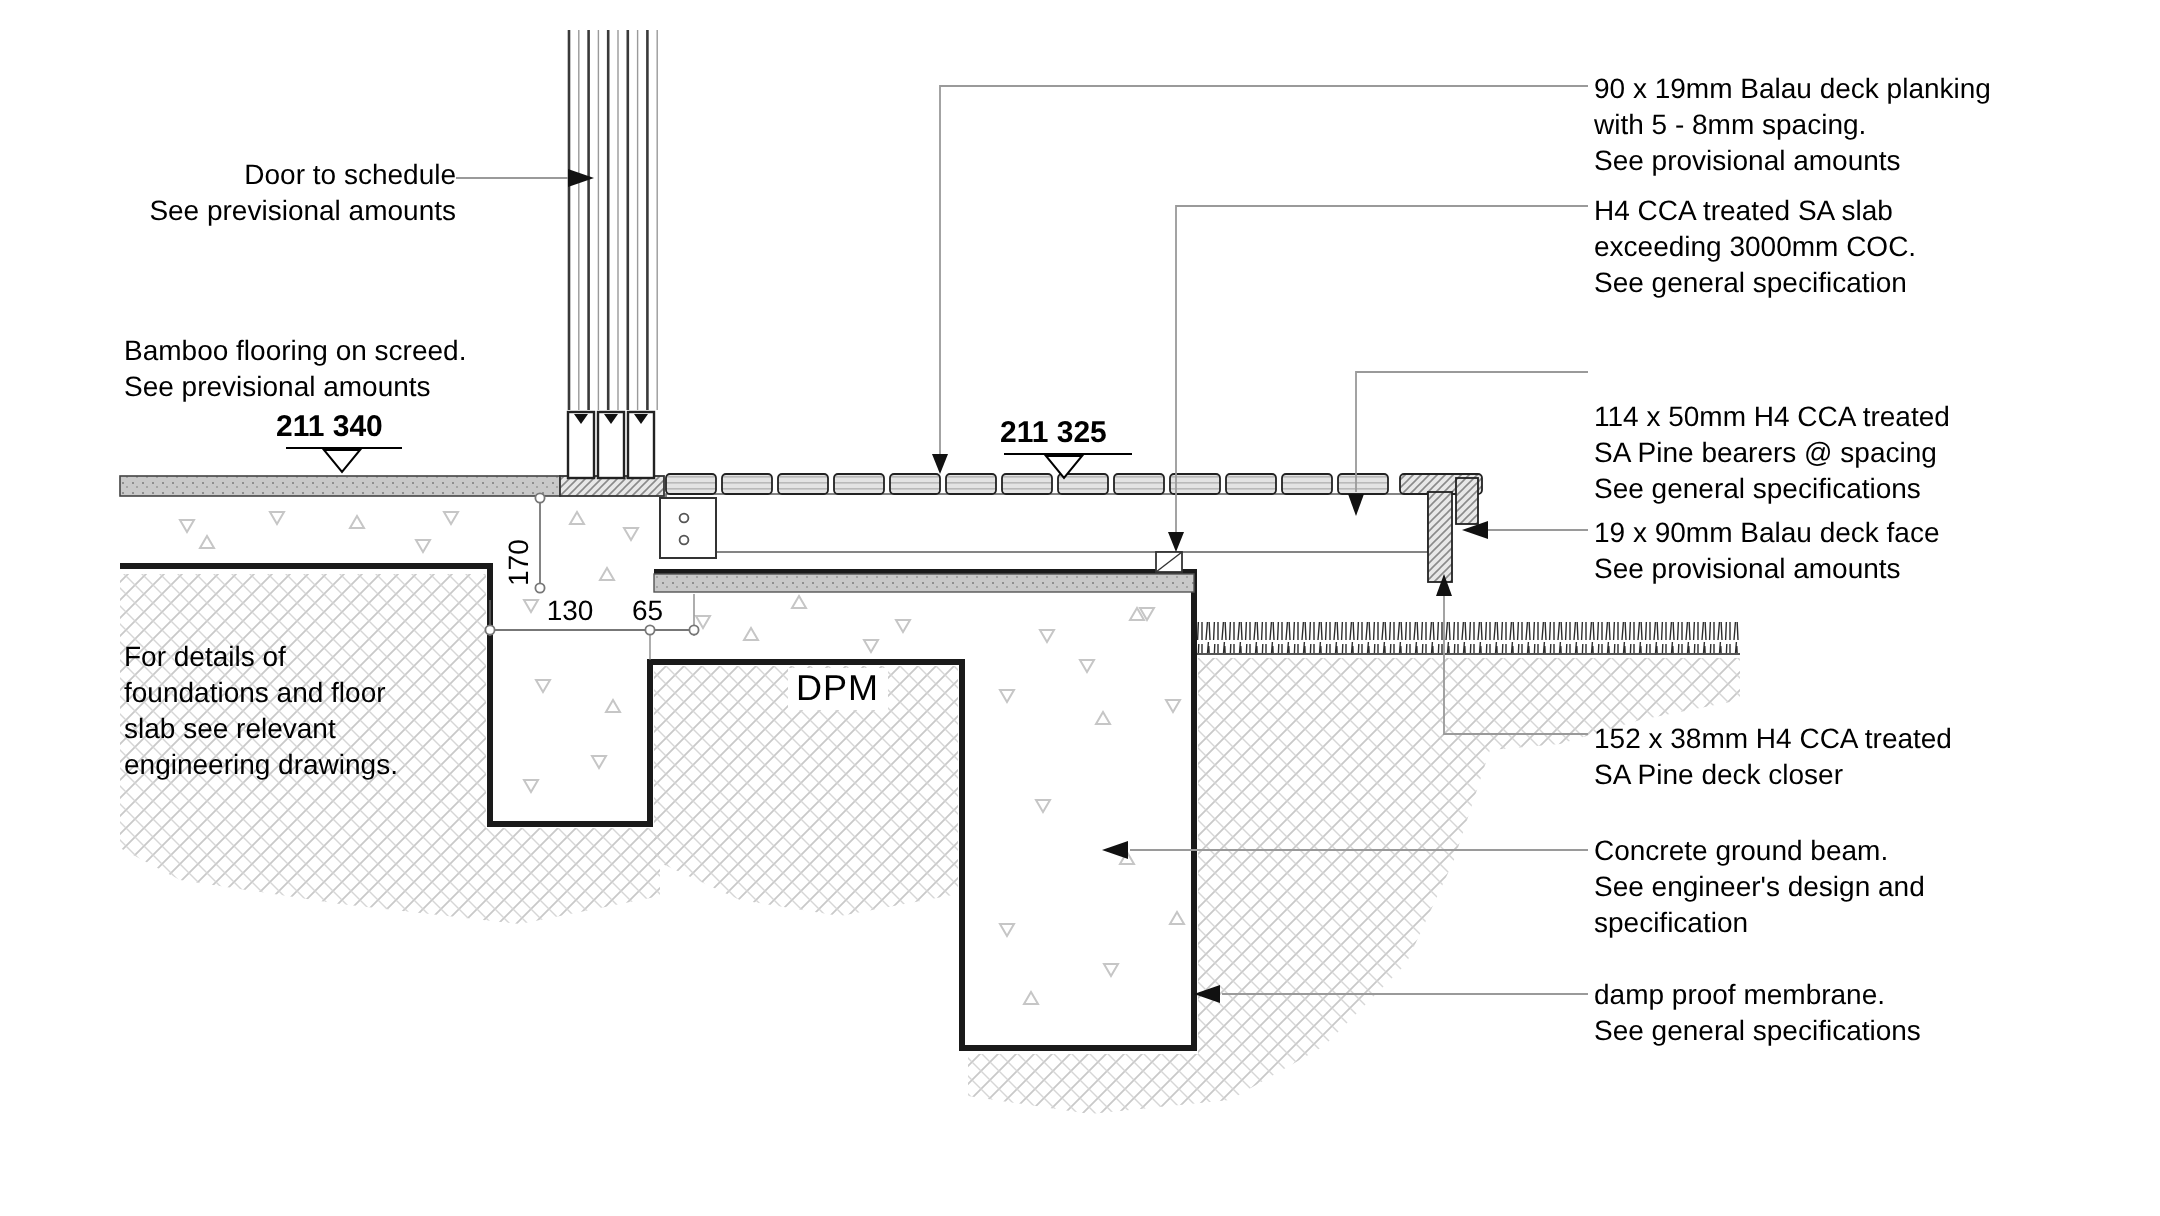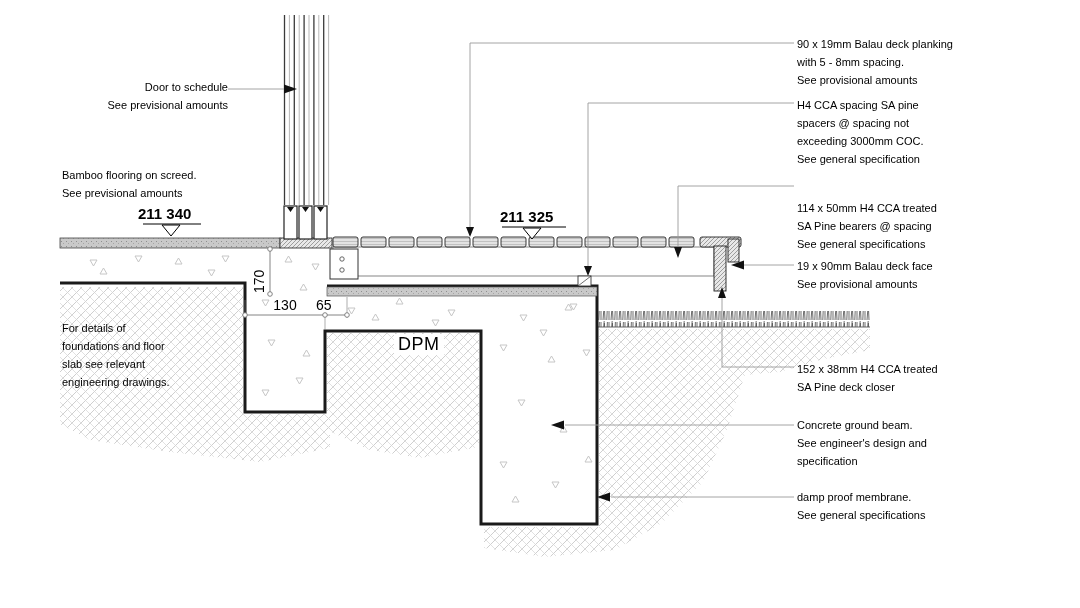--- a/index.html
+++ b/index.html
@@ -1,21 +1,21 @@
 <!DOCTYPE html>
 <html><head>
 <meta charset="utf-8">
 <style>
   html,body{margin:0;padding:0;background:#fff;}
   body{width:1080px;height:608px;overflow:hidden;position:relative;
        font-family:"Liberation Sans","DejaVu Sans",sans-serif;color:#000;}
   #stage{position:absolute;left:0;top:0;width:1080px;height:608px;}
   svg{position:absolute;left:0;top:0;}
   .txt{position:absolute;z-index:2;}
-  .note{font-size:11px;line-height:18px;white-space:nowrap;}
+  .note{font-size:14px;line-height:18px;white-space:nowrap;}
   .note div{white-space:nowrap;}
   .lvl{font-size:15px;text-align:left;white-space:nowrap;font-weight:bold;}
   .dim{font-size:14px;white-space:nowrap;}
   .dim-rot{transform:rotate(-90deg);transform-origin:0 0;}
   .right-note{left:797px;}
   .dpm-tag{background:#fff;padding:0 4px;font-size:18px;letter-spacing:.5px;}
 </style>
 </head>
 <body>
 
@@ -219,22 +219,21 @@
 
   <div class="txt dpm-tag" style="left:394px;top:334px;">DPM</div>
 
   <div class="txt note right-note" style="top:35px;">
     <div>90 x 19mm Balau deck planking</div>
     <div>with 5 - 8mm spacing.</div>
     <div>See provisional amounts</div>
   </div>
 
   <div class="txt note right-note" style="top:96px;">
-    <div>H4 CCA spacing SA pine</div>
-    <div>spacers @ spacing not</div>
+    <div>H4 CCA treated SA slab</div>
     <div>exceeding 3000mm COC.</div>
     <div>See general specification</div>
   </div>
 
   <div class="txt note right-note" style="top:179px;margin-top:20px;">
     <div>114 x 50mm H4 CCA treated</div>
     <div>SA Pine bearers @ spacing</div>
     <div>See general specifications</div>
   </div>
 

